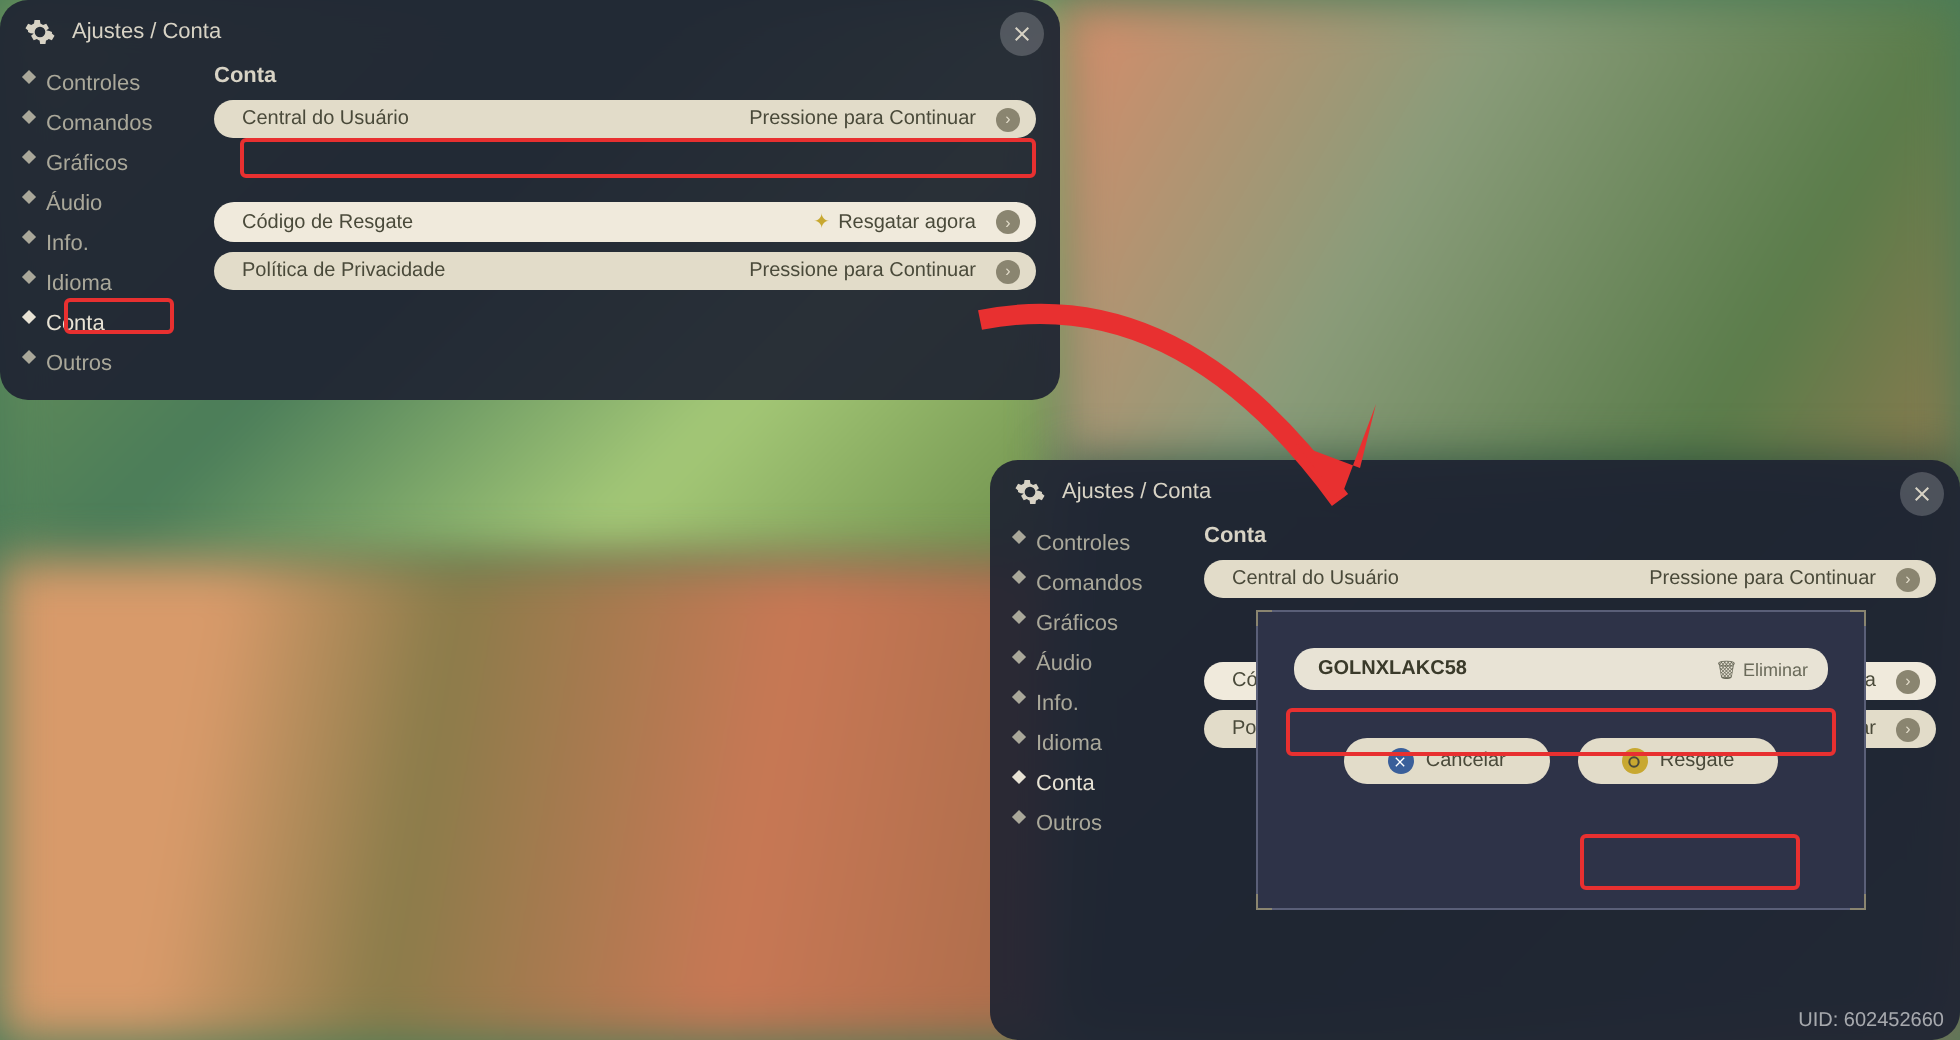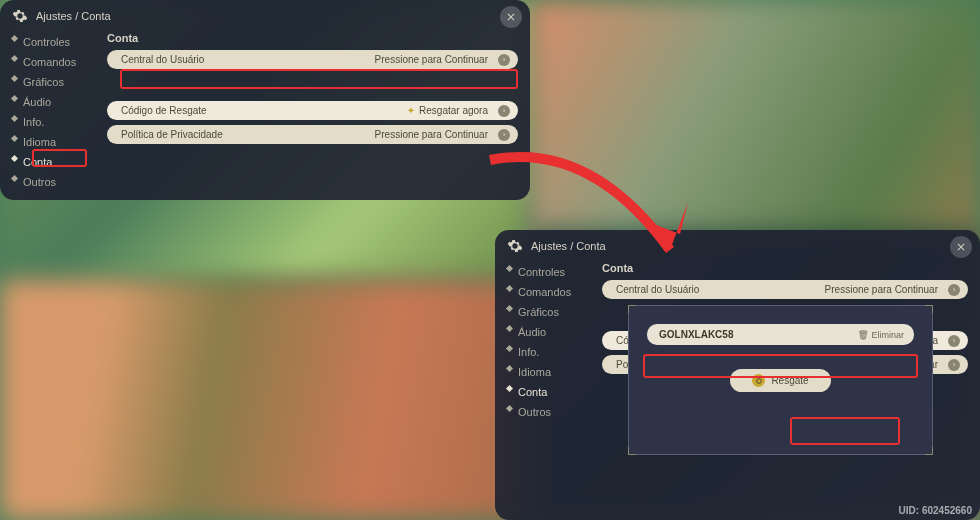--- a/index.html
+++ b/index.html
@@ -47,21 +47,21 @@
 .modal-btn { background: #e2dcc9; border-radius: 12px; padding: 5px 22px; font-size: 10px; color: #4a4a3a; cursor: pointer; display: flex; align-items: center; gap: 6px; }
 .btn-icon { width: 13px; height: 13px; border-radius: 50%; display: flex; align-items: center; justify-content: center; }
 .btn-icon.cancel { background: #3a5f9a; }
 .btn-icon.confirm { background: #c8a830; }
 
 .hl-input { position: absolute; top: 354px; left: 643px; width: 275px; height: 24px; z-index: 11; }
 .hl-confirm { position: absolute; top: 417px; left: 790px; width: 110px; height: 28px; z-index: 11; }
 
 .arrow-svg { position: absolute; top: 150px; left: 470px; width: 240px; height: 160px; z-index: 20; pointer-events: none; }
 
-.uid { position: absolute; bottom: 4px; right: 8px; color: rgba(255,255,255,0.6); font-size: 10px; font-weight: bold; }
+.uid { position: absolute; bottom: 4px; right: 8px; color: rgba(255,255,255,0.6); font-size: 10px; }
 
 .corner { position: absolute; width: 8px; height: 8px; border: 1px solid #8a8570; }
 .c-tl { top: -1px; left: -1px; border-right: none; border-bottom: none; }
 .c-tr { top: -1px; right: -1px; border-left: none; border-bottom: none; }
 .c-bl { bottom: -1px; left: -1px; border-right: none; border-top: none; }
 .c-br { bottom: -1px; right: -1px; border-left: none; border-top: none; }
 
 .sparkle { color: #c8a830; margin-right: 4px; }
 </style>
 </head>
@@ -216,20 +216,28 @@
     <div class="corner c-bl"></div>
     <div class="corner c-br"></div>
   <div class="modal-input-wrap">
     <div class="input-row">
       <input class="modal-input" value="GOLNXLAKC58" style="">
       <span class="clear-btn">🗑 <span>Eliminar</span></span>
     </div>
   </div>
   <div class="modal-buttons">
     <div class="modal-btn">
+      <span class="btn-icon cancel">
+          <svg width="8" height="8" viewBox="0 0 24 24" fill="#fff">
+            <path d="M19 6.4L17.6 5 12 10.6 6.4 5 5 6.4 10.6 12 5 17.6 6.4 19 12 13.4 17.6 19 19 17.6 13.4 12z"></path>
+          </svg>
+        </span>
+      <span>Cancelar</span>
+    </div>
+    <div class="modal-btn">
       <span class="btn-icon confirm">
           <svg width="8" height="8" viewBox="0 0 24 24" fill="none" stroke="#4a4a3a" stroke-width="3">
             <circle cx="12" cy="12" r="7"></circle>
           </svg>
         </span>
       <span>Resgate</span>
     </div>
   </div>
 </div>
 <div class="highlight hl-input"></div>

